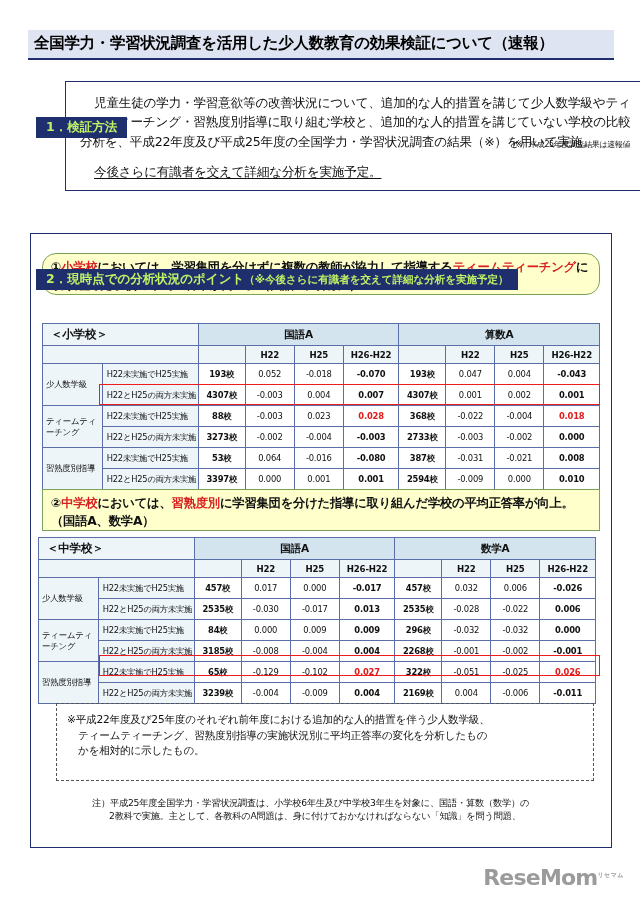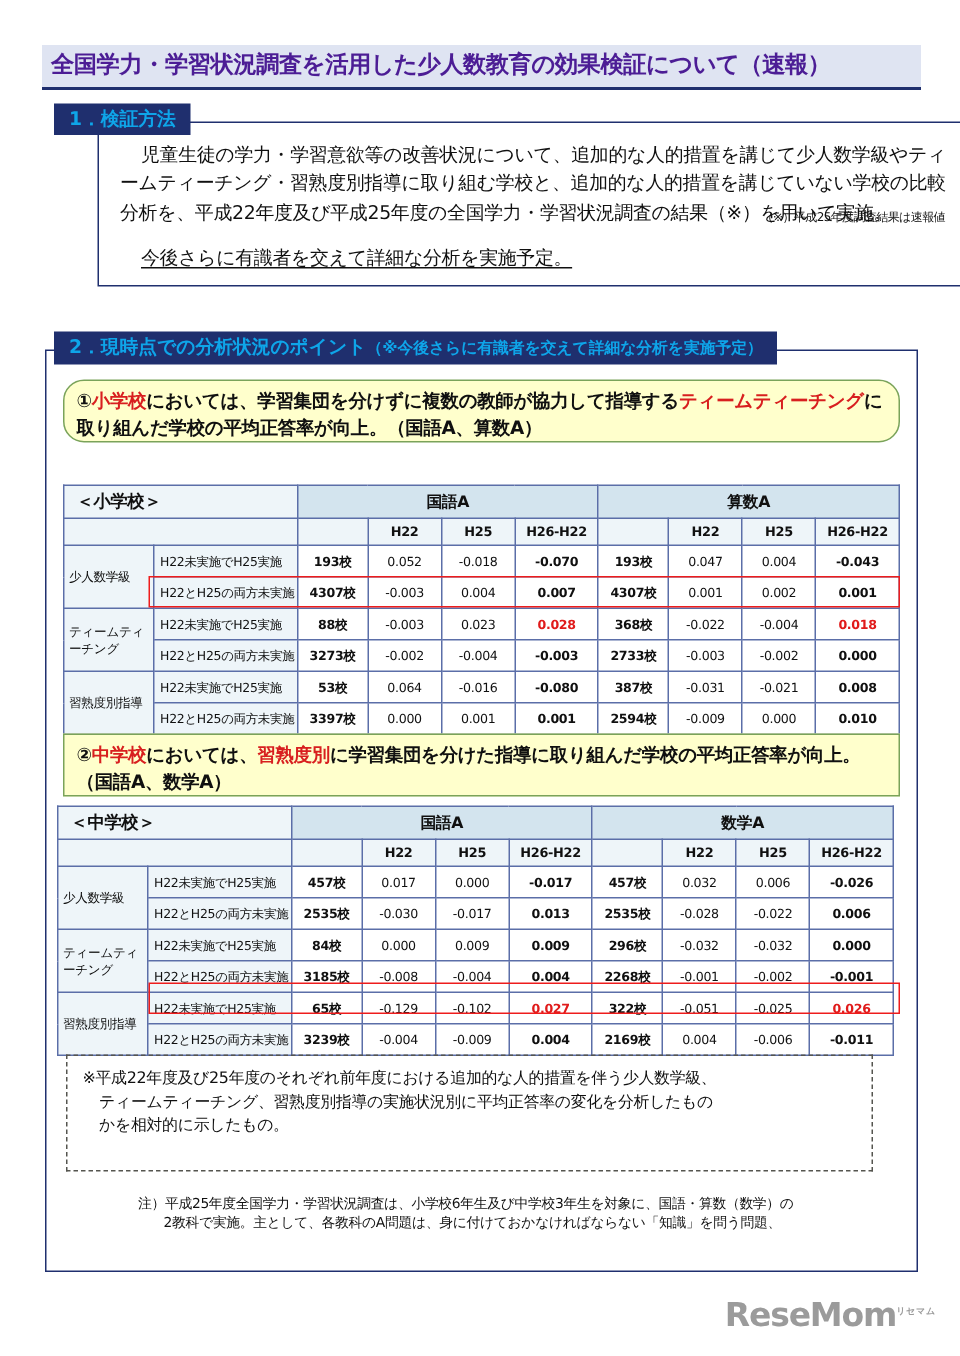--- a/index.html
+++ b/index.html
@@ -29,38 +29,39 @@
     left: 28px;
     top: 30px;
     width: 586px;
     height: 28px;
     background: #dfe4f2;
     border-bottom: 2px solid #1f2f6e;
   }
   .main-title {
     font-size: 15.5px;
     font-weight: bold;
-    color: #4c1d95;
+    color: #000000;
     letter-spacing: -0.3px;
     line-height: 26px;
     padding-left: 6px;
     white-space: nowrap;
   }
 
   
   .sec-tab {
     position: absolute;
     background: #1f2f6e;
-    color: #0ea5e9;
+    color: #bef264;
     font-weight: bold;
     font-size: 12.5px;
     line-height: 18px;
     padding: 1px 10px 2px 10px;
     white-space: nowrap;
     z-index: 3;
+    margin-top: 48px;
   }
   .sec-tab.s1 { left: 36px; top: 69px; }
   .sec-tab.s2 { left: 36px; top: 221px; }
   .sec-tab .small {
     font-size: 10.5px;
     font-weight: bold;
   }
 
   
   .sec1-box {
@@ -215,21 +216,21 @@
     position: absolute;
     border: 1.8px solid #ee1c1c;
     box-sizing: border-box;
     pointer-events: none;
     z-index: 5;
   }
 
   
   .note-box {
     position: absolute;
-    left: 44px;
+    left: 56px;
     top: 703px;
     width: 538px;
     height: 78px;
     border: 1.3px dashed #55554f;
     box-sizing: border-box;
     padding: 8px 10px 0 10px;
     font-size: 10.6px;
     line-height: 15.5px;
     letter-spacing: -0.2px;
     color: #101010;

